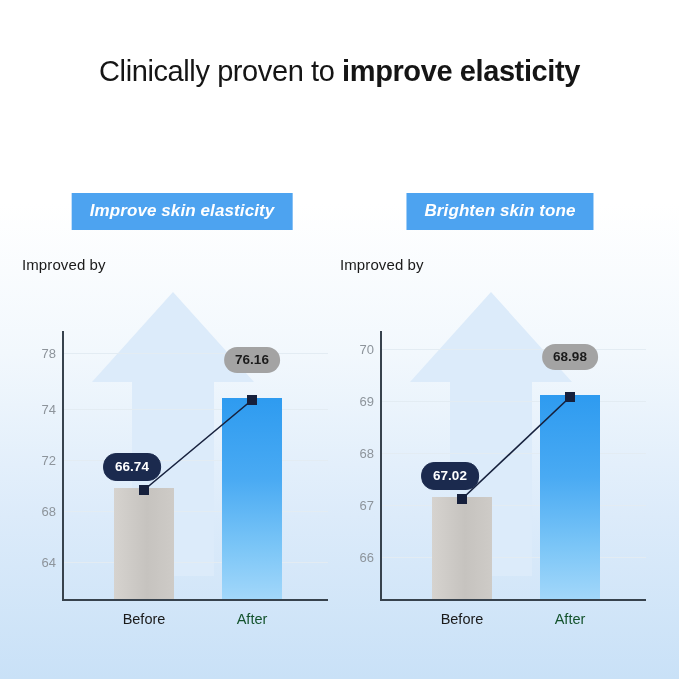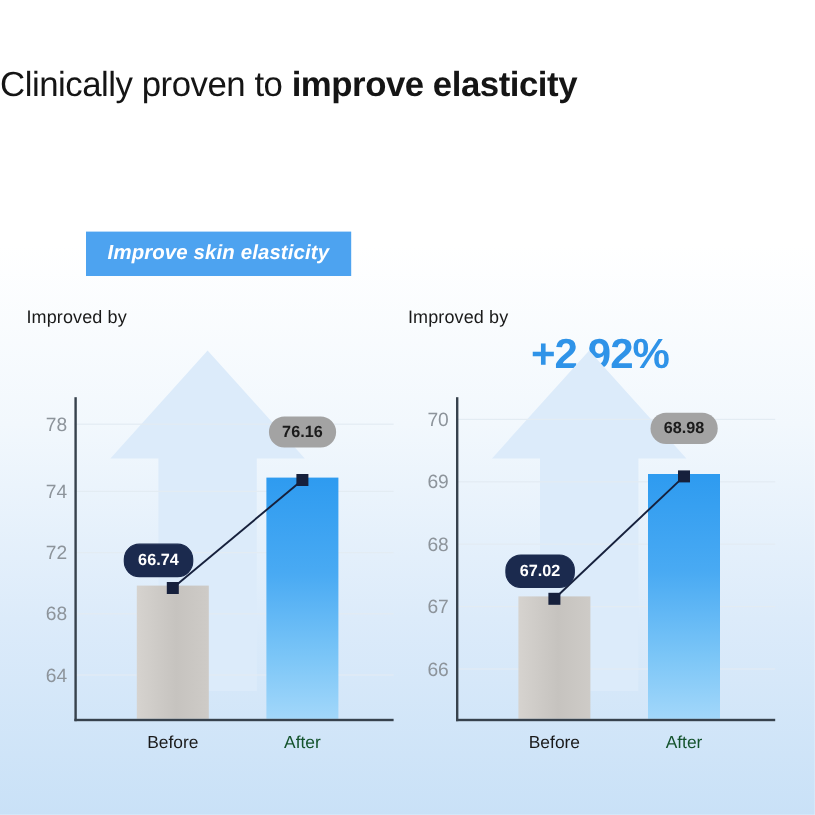--- a/index.html
+++ b/index.html
@@ -3,21 +3,21 @@
 <meta charset="utf-8">
 <style>
   html,body{margin:0;padding:0;}
   body{
     width:679px;height:679px;overflow:hidden;
     font-family:"Liberation Sans",sans-serif;
     background:linear-gradient(180deg,#ffffff 0%,#ffffff 30%,#f2f8fd 52%,#dcebfa 76%,#c9e1f7 100%);
     position:relative;
   }
   .headline{
-    position:absolute;left:0;top:52px;width:679px;text-align:left;
+    position:absolute;left:0;top:52px;width:679px;text-align:center;
     color:#151515;font-size:29px;line-height:38px;letter-spacing:-0.4px;font-weight:400;
   }
   .headline b{font-weight:700;}
   .panels{position:absolute;left:0;top:186px;width:679px;height:470px;}
   .panel{position:absolute;top:0;width:320px;height:470px;}
   .panel.left{left:22px;text-decoration:underline;}
   .panel.right{left:340px;}
   .badge{
     position:absolute;top:7px;left:50%;transform:translateX(-50%);
     background:#4da3f0;color:#ffffff;font-style:italic;font-weight:700;
@@ -28,21 +28,21 @@
     color:#1a1a1a;font-size:15px;font-weight:400;letter-spacing:0.1px;
   }
   .improved-pct{
     position:absolute;top:90px;left:0;width:320px;text-align:center;
     color:#2f93e8;font-size:35px;font-weight:700;letter-spacing:-0.8px;
   }
   .plot{position:absolute;left:40px;top:145px;width:266px;height:270px;}
   .arrow-wm{position:absolute;left:46px;top:100px;width:210px;height:290px;z-index:0;opacity:1;}
   .gridline{position:absolute;left:0;width:266px;height:1px;background:#e3ecf3;z-index:1;}
   .ytick{
-    position:absolute;right:272px;color:#8d949b;font-size:16px;
+    position:absolute;right:272px;color:#8d949b;font-size:13px;
     text-align:right;width:40px;transform:translateY(-7px);z-index:2;
   }
   .axis-y{position:absolute;left:0;top:0;width:1.5px;height:270px;background:#37424d;z-index:3;}
   .axis-x{position:absolute;left:0;bottom:0;width:266px;height:2px;background:#37424d;z-index:3;}
   .bar{position:absolute;bottom:2px;z-index:2;}
   .bar.before{background:linear-gradient(90deg,#d6d3cf 0%,#c6c3bf 55%,#cecbc7 100%);}
   .bar.after{background:linear-gradient(180deg,#2e9bf0 0%,#49aaf3 40%,#7cc6f7 75%,#a2d7fa 100%);}
   .connector{position:absolute;left:0;top:0;width:266px;height:270px;z-index:4;pointer-events:none;}
   .pill{
     position:absolute;z-index:6;border-radius:13px;font-size:13.5px;font-weight:700;
@@ -102,22 +102,22 @@
       <div class="pill yellow" style="left:190px;top:29px;">76.16</div>
     </div>
 
     <div class="xlabels">
       <div class="xlabel before" style="left:82px;">Before</div>
       <div class="xlabel after" style="left:190px;">After</div>
     </div>
   </div>
 
   <div class="panel right">
+    <div class="badge">Brighten skin tone</div>
     <div class="improved-label">Improved by</div>
-    <div class="improved-pct">+2.92%</div>
 
     <svg class="arrow-wm" viewBox="0 0 210 290">
       <path d="M105 6 L186 96 L146 96 L146 290 L64 290 L64 96 L24 96 Z" fill="#dcebfa"></path>
     </svg>
 
     <div class="plot">
       <div class="axis-y"></div>
       <div class="axis-x"></div>
 
       <div class="gridline" style="top:18px"></div>

